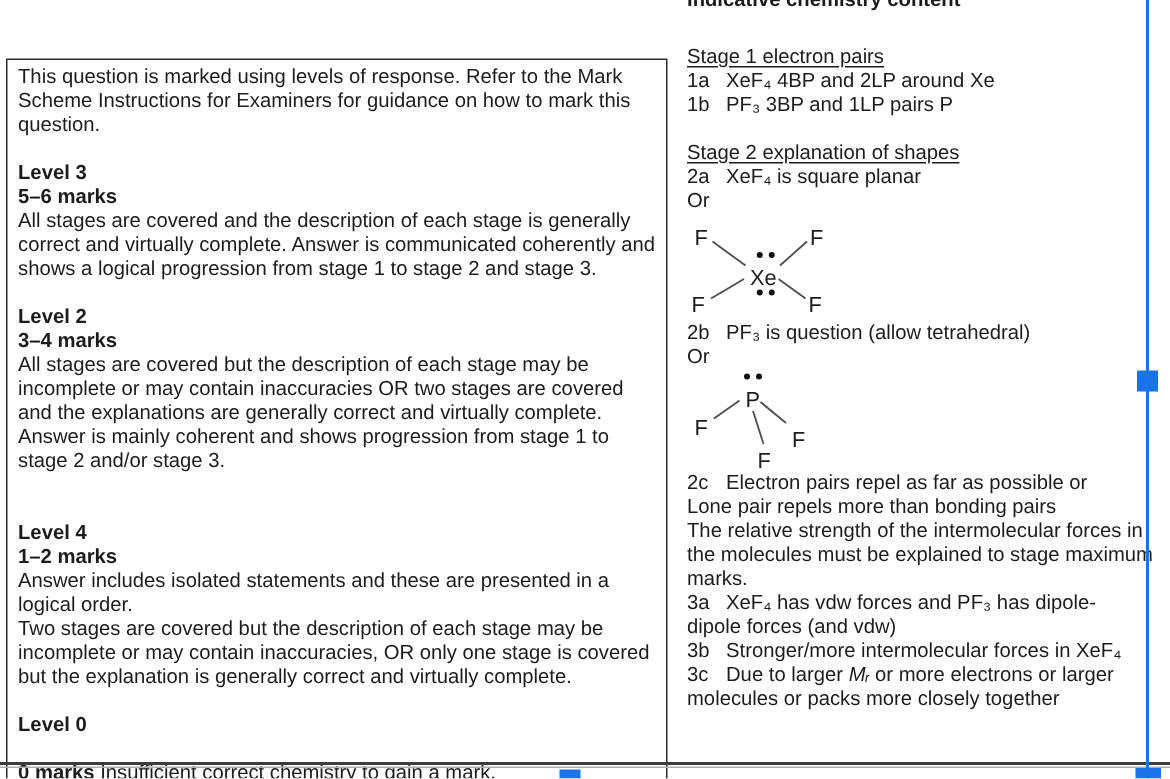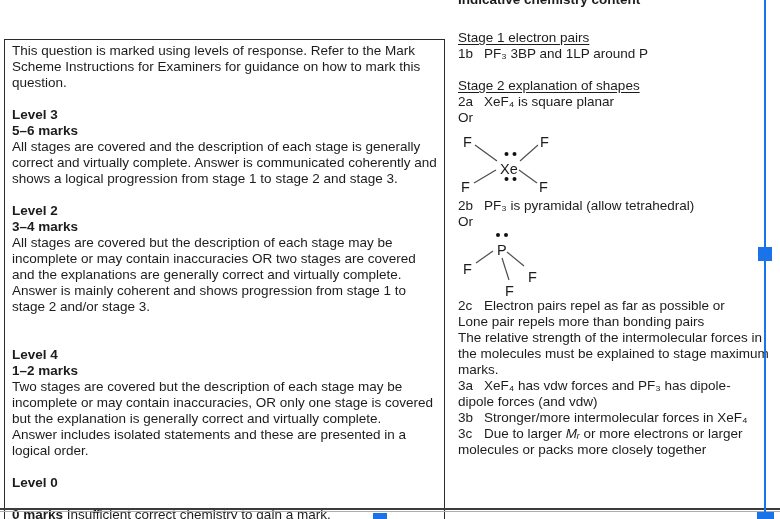--- a/index.html
+++ b/index.html
@@ -62,35 +62,36 @@
 
     <div class="mt16">
       <div class="b">Level 2</div>
       <div class="b">3–4 marks</div>
       <p class="tight">All stages are covered but the description of each stage may be incomplete or may contain inaccuracies OR two stages are covered and the explanations are generally correct and virtually complete. Answer is mainly coherent and shows progression from stage 1 to stage 2 and/or stage 3.</p>
     </div>
 
     <div class="mt32">
       <div class="b">Level 4</div>
       <div class="b">1–2 marks</div>
+      <p class="tight">Answer includes isolated statements and these are presented in a logical order.</p>
       <p class="tight">Two stages are covered but the description of each stage may be incomplete or may contain inaccuracies, OR only one stage is covered but the explanation is generally correct and virtually complete.</p>
-      <p class="tight">Answer includes isolated statements and these are presented in a logical order.</p>
     </div>
 
     <div class="mt16">
       <div class="b">Level 0</div>
       <div class="mt16"><span class="b">0 marks</span><span> Insufficient correct chemistry to gain a mark.</span></div>
     </div>
   </div>
 
   <div class="right-col">
     <div class="b line">Indicative chemistry content</div>
 
     <div class="hu line mt22">Stage 1 electron pairs</div>
-    <div class="line"><span class="code">1b</span><span>PF₃ 3BP and 1LP around P</span></div>
+    <div class="line"><span class="code">1a</span><span>XeF₄ 4BP and 2LP around Xe</span></div>
+    <div class="line"><span class="code">1b</span><span>PF₃ 3BP and 1LP pairs P</span></div>
 
     <div class="hu line mt16">Stage 2 explanation of shapes</div>
     <div class="line"><span class="code">2a</span><span>XeF₄ is square planar</span></div>
     <div class="line">Or</div>
 
     <svg class="mol xef4" width="100" height="62" viewBox="0 0 100 62">
       <text x="3" y="15">F</text>
       <text x="80" y="15">F</text>
       <text x="1" y="60">F</text>
       <text x="79" y="60">F</text>
@@ -98,21 +99,21 @@
       <line x1="15" y1="13" x2="37" y2="29"></line>
       <line x1="78" y1="13" x2="60" y2="29"></line>
       <line x1="14" y1="51" x2="36" y2="38"></line>
       <line x1="77" y1="51" x2="59" y2="38"></line>
       <circle cx="46.5" cy="22" r="2"></circle>
       <circle cx="54.5" cy="22" r="2"></circle>
       <circle cx="46.5" cy="47" r="2"></circle>
       <circle cx="54.5" cy="47" r="2"></circle>
     </svg>
 
-    <div class="line"><span class="code">2b</span><span>PF₃ is pyramidal (allow tetrahedral)</span></div>
+    <div class="line"><span class="code">2b</span><span>PF₃ is question (allow tetrahedral)</span></div>
     <div class="line">Or</div>
 
     <svg class="mol pf3" width="100" height="68" viewBox="0 0 100 68">
       <circle cx="38" cy="5" r="2"></circle>
       <circle cx="46" cy="5" r="2"></circle>
       <text x="37" y="25">P</text>
       <text x="3" y="44">F</text>
       <text x="68" y="52">F</text>
       <text x="45" y="66">F</text>
       <line x1="33" y1="21" x2="16" y2="33"></line>

